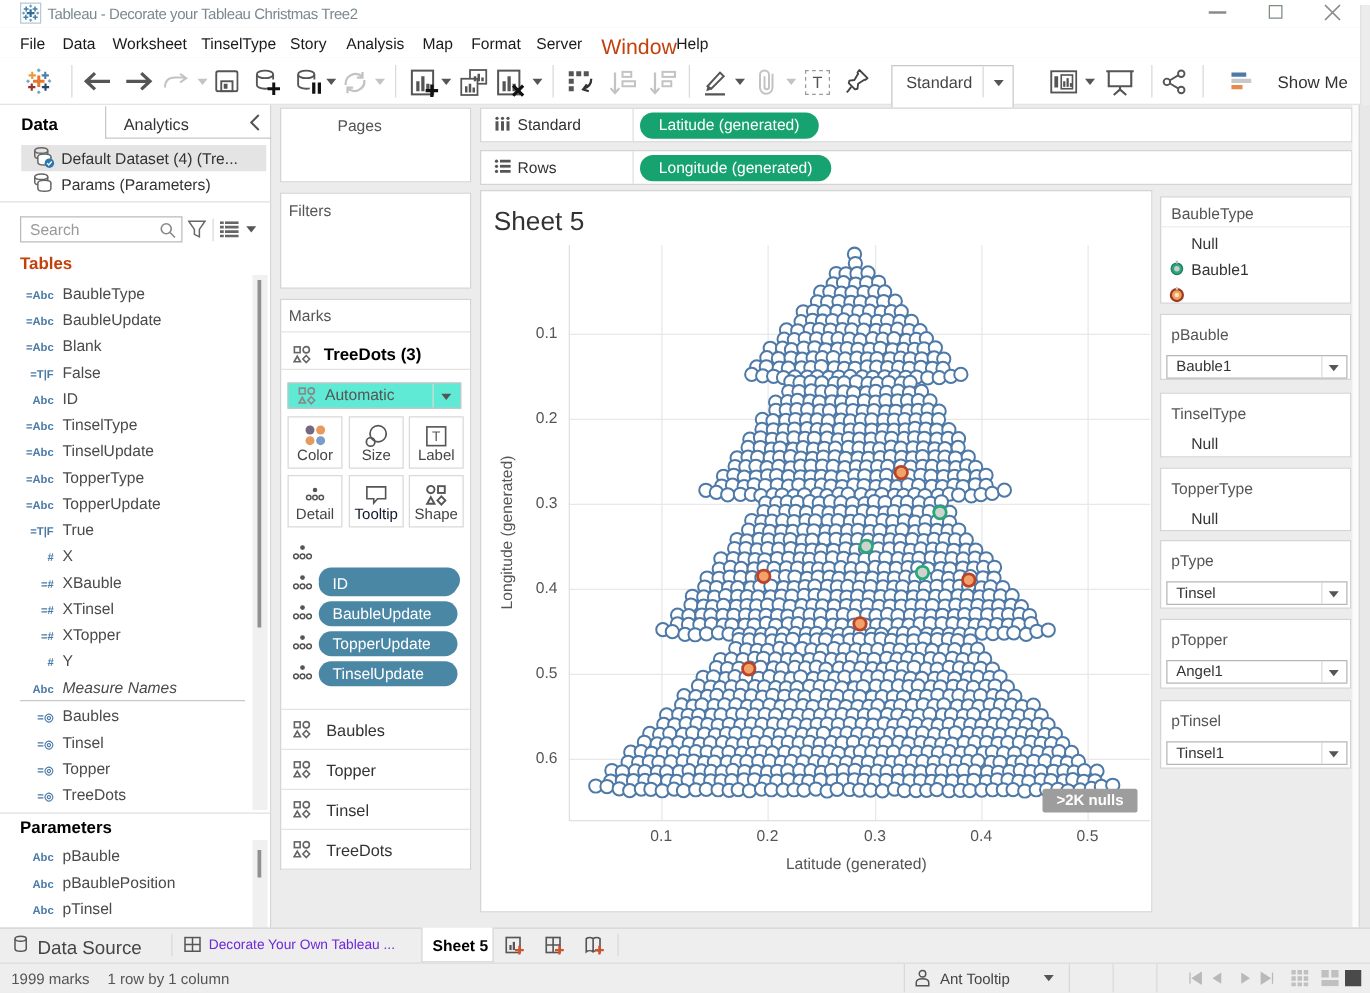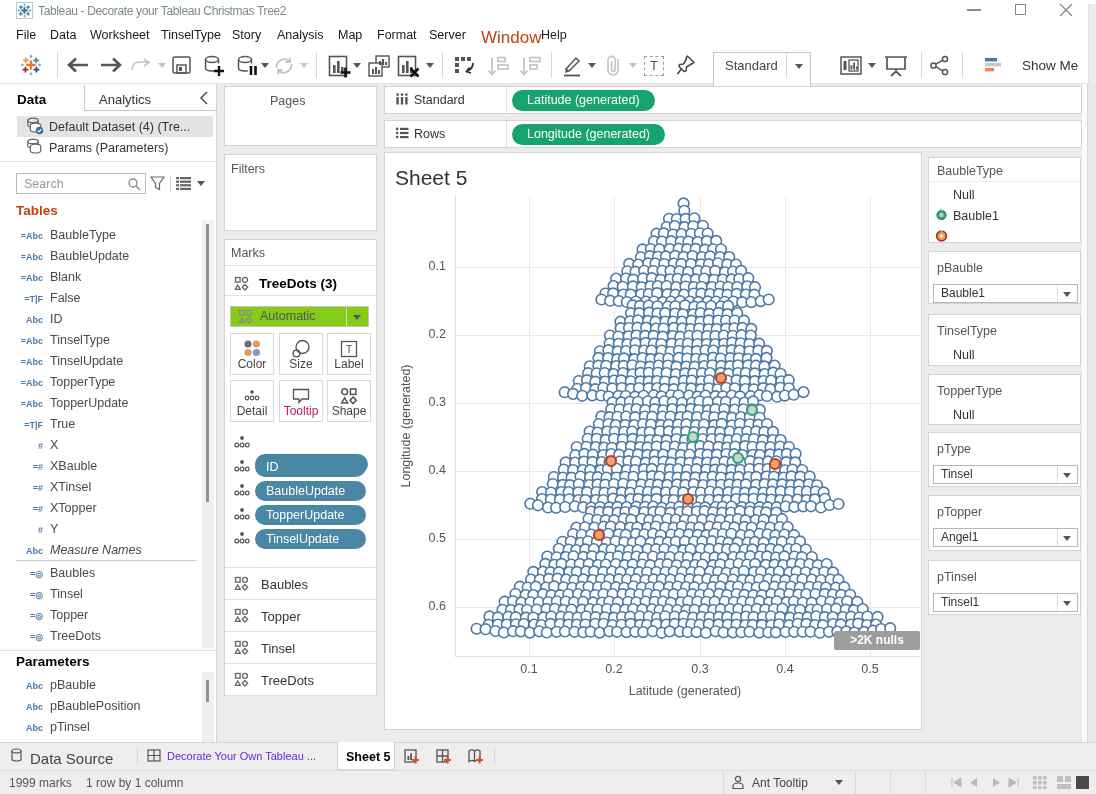--- a/index.html
+++ b/index.html
@@ -307,21 +307,21 @@
 <div class="abs" style="left:234px;top:276px;"><svg width="15" height="15" viewBox="0 0 15 15">
       <g fill="none" stroke="#666" stroke-width="1.3">
 <rect x="1.5" y="1.5" width="4.6" height="4.6"></rect>
         <circle cx="11" cy="3.8" r="2.5"></circle>
 <path d="M3.8 9 L6.3 13.4 H1.3 Z"></path>
         <path d="M11 8.4 L13.7 11.2 L11 14 L8.3 11.2 Z"></path>
       </g>
     </svg></div>
 <div class="abs" style="left:259px;top:276px;font-size:13.5px;font-weight:bold;color:#000;">TreeDots (3)</div>
 <div class="abs" style="left:225px;top:295px;width:151px;height:1px;background:#e3e3e3;"></div>
-<div class="abs" style="left:230px;top:306px;width:139px;height:21px;border:1px solid #c4c4c4;background:#84cc16;">
+<div class="abs" style="left:230px;top:306px;width:139px;height:21px;border:1px solid #c4c4c4;background:#5eead4;">
 <div style="position:absolute;left:7px;top:2px;"><svg width="15" height="15" viewBox="0 0 15 15">
         <g fill="none" stroke="#888" stroke-width="1.3">
 <rect x="1.5" y="1.5" width="4.6" height="4.6"></rect>
           <circle cx="11" cy="3.8" r="2.5"></circle>
 <path d="M3.8 9 L6.3 13.4 H1.3 Z"></path>
           <path d="M11 8.4 L13.7 11.2 L11 14 L8.3 11.2 Z"></path>
         </g>
       </svg></div>
 <div style="position:absolute;left:29px;top:2px;font-size:12.5px;color:#555;">Automatic</div>
 <div style="position:absolute;left:115px;top:0;width:1px;height:19px;background:#d9d9d9;"></div>
@@ -356,21 +356,21 @@
         <circle cx="5" cy="12" r="1.8" fill="none" stroke="#555" stroke-width="1.2"></circle>
         <circle cx="10" cy="12" r="1.8" fill="none" stroke="#555" stroke-width="1.2"></circle>
         <circle cx="15" cy="12" r="1.8" fill="none" stroke="#555" stroke-width="1.2"></circle>
       </svg></div>
     <div style="position:absolute;left:50%;transform:translateX(-50%);bottom:3px;font-size:12px;color:#444;">Detail</div>
   </div>
 <div class="abs" style="left:279px;top:380px;width:44px;height:42px;border:1px solid #d9d9d9;background:#fff;">
     <div style="position:absolute;left:50%;transform:translateX(-50%);top:5px;"><svg width="20" height="20">
         <path d="M2.5 3.5 H17.5 V13 H11 L8 16.5 V13 H2.5 Z" fill="none" stroke="#555" stroke-width="1.3"></path>
       </svg></div>
-    <div style="position:absolute;left:50%;transform:translateX(-50%);bottom:3px;font-size:12px;color:#be185d;">Tooltip</div>
+    <div style="position:absolute;left:50%;transform:translateX(-50%);bottom:3px;font-size:12px;color:#0f172a;">Tooltip</div>
   </div>
 <div class="abs" style="left:327px;top:380px;width:44px;height:42px;border:1px solid #d9d9d9;background:#fff;">
     <div style="position:absolute;left:50%;transform:translateX(-50%);top:5px;"><svg width="20" height="20" viewBox="-1 -1 17 17">
         <g fill="none" stroke="#555" stroke-width="1.3">
           <circle cx="3.8" cy="3.8" r="2.5"></circle>
           <rect x="8.7" y="1.5" width="4.6" height="4.6"></rect>
           <path d="M3.8 9 L6.3 13.4 H1.3 Z"></path>
           <path d="M11 8.4 L13.7 11.2 L11 14 L8.3 11.2 Z"></path>
         </g>
       </svg></div>
@@ -1888,21 +1888,21 @@
 <div class="abs" style="left:418px;top:395px;width:28px;text-align:right;font-size:12.5px;color:#555;">0.3</div>
 <div class="abs" style="left:418px;top:463px;width:28px;text-align:right;font-size:12.5px;color:#555;">0.4</div>
 <div class="abs" style="left:418px;top:531px;width:28px;text-align:right;font-size:12.5px;color:#555;">0.5</div>
 <div class="abs" style="left:418px;top:599px;width:28px;text-align:right;font-size:12.5px;color:#555;">0.6</div>
 <div class="abs" style="left:515px;top:662px;width:28px;text-align:center;font-size:12.5px;color:#555;">0.1</div>
 <div class="abs" style="left:600px;top:662px;width:28px;text-align:center;font-size:12.5px;color:#555;">0.2</div>
 <div class="abs" style="left:686px;top:662px;width:28px;text-align:center;font-size:12.5px;color:#555;">0.3</div>
 <div class="abs" style="left:771px;top:662px;width:28px;text-align:center;font-size:12.5px;color:#555;">0.4</div>
 <div class="abs" style="left:856px;top:662px;width:28px;text-align:center;font-size:12.5px;color:#555;">0.5</div>
 <div class="abs" style="left:570px;top:684px;width:230px;text-align:center;font-size:12.5px;color:#555;">Latitude (generated)</div>
-<div class="abs" style="left:834px;top:631px;width:86px;height:19px;background:#9d9d9d;border-radius:2px;color:#fff;font-weight:bold;font-size:12px;text-align:center;line-height:19px;">&gt;2K nulls</div>
+<div class="abs" style="left:834px;top:631px;width:76px;height:19px;background:#9d9d9d;border-radius:2px;color:#fff;font-weight:bold;font-size:12px;text-align:center;line-height:19px;">&gt;2K nulls</div>
 <div class="card" style="left:928px;top:157px;width:153px;height:86px;"></div>
 <div class="abs" style="left:937px;top:164px;font-size:12.5px;color:#555;">BaubleType</div>
 <div class="abs" style="left:929px;top:181px;width:151px;height:1px;background:#ededed;"></div>
 <div class="abs" style="left:953px;top:188px;font-size:12.5px;color:#333;">Null</div>
 <div class="abs" style="left:935px;top:208px;"><svg width="13" height="13">
       <circle cx="6.5" cy="7" r="4.6" fill="#2aa87c" stroke="#1d7d5c" stroke-width="1"></circle>
       <circle cx="6.5" cy="7" r="2.2" fill="#c9ccc9"></circle>
       <rect x="5.7" y="0.5" width="1.6" height="2.4" fill="#bbb"></rect>
     </svg></div>
 <div class="abs" style="left:953px;top:209px;font-size:12.5px;color:#333;">Bauble1</div>

